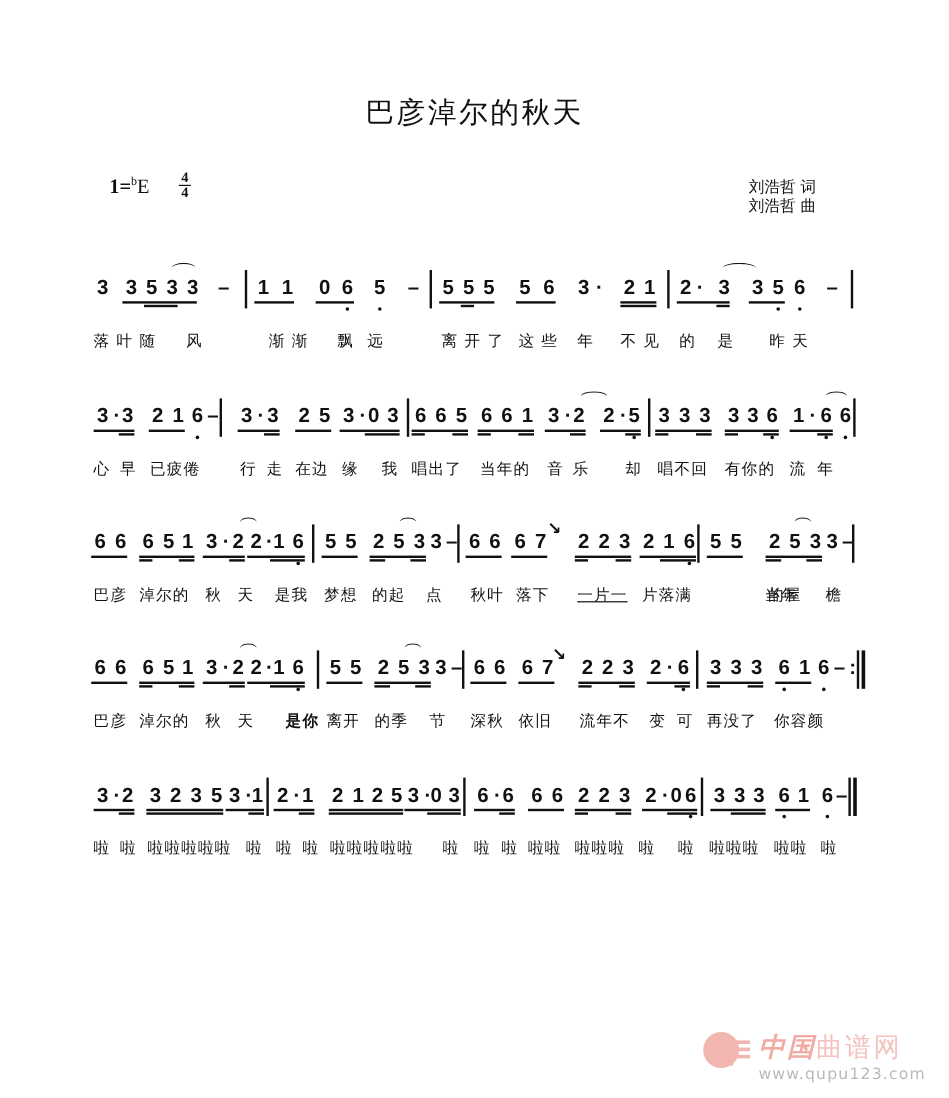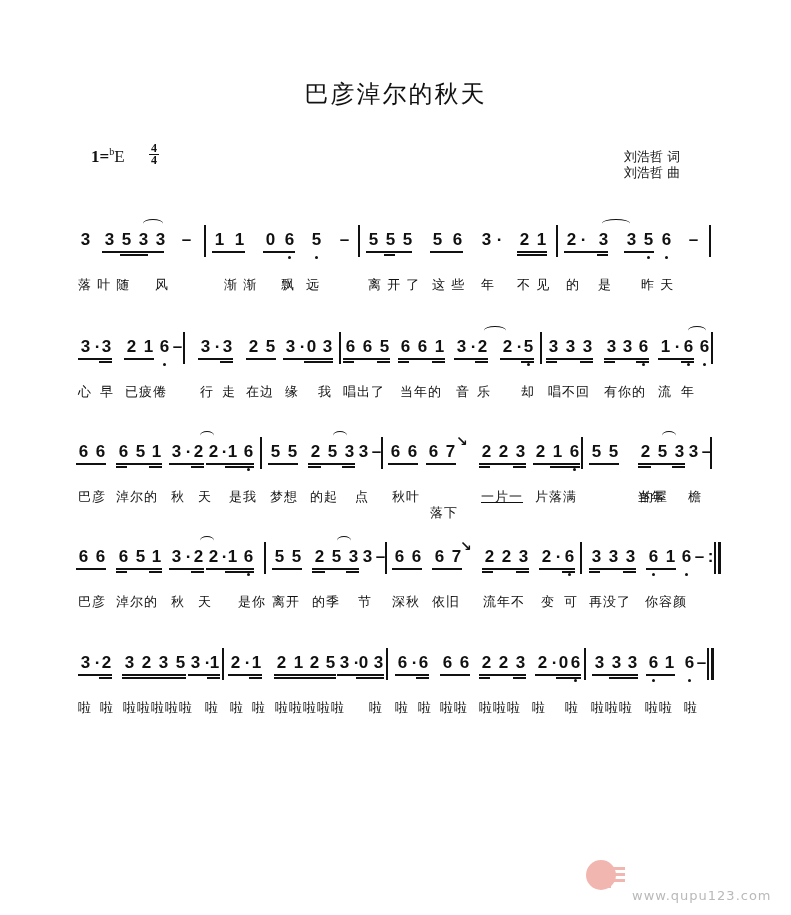--- a/index.html
+++ b/index.html
@@ -288,21 +288,21 @@
   <div class="lyrics">
       <div class="ly" style="left: 78px;">巴彦</div>
       <div class="ly" style="left: 116px;">淖尔的</div>
       <div class="ly" style="left: 171px;">秋</div>
       <div class="ly" style="left: 198px;">天</div>
       <div class="ly" style="left: 229px;">是我</div>
       <div class="ly" style="left: 270px;">梦想</div>
       <div class="ly" style="left: 310px;">的起</div>
       <div class="ly" style="left: 355px;">点</div>
       <div class="ly" style="left: 392px;">秋叶</div>
-      <div class="ly" style="left: 430px; margin-top: 16px;">落下</div>
+      <div class="ly" style="left: 430px;">落下</div>
       <div class="ly" style="left: 481px; text-decoration: underline;">一片一</div>
       <div class="ly" style="left: 535px;">片落满</div>
       <div class="ly" style="left: 593px; margin-left: 44px;">当年</div>
       <div class="ly" style="left: 640px;">的屋</div>
       <div class="ly" style="left: 688px;">檐</div>
     </div>
 </div>
 <div class="system" style="top:546px;">
   <div class="notes">
       <div class="n" style="left: 78px;">6</div>
@@ -376,21 +376,21 @@
       <div class="barline" style="left: 718px; width: 3px;"></div>
       <div class="tie" style="left: 200px; width: 14px; top: -10px;"></div>
       <div class="tie" style="left: 337px; width: 14px; top: -10px;"></div>
       <div class="arrow" style="left: 460px; top: -8px;">↘</div>
     </div>
   <div class="lyrics">
       <div class="ly" style="left: 78px;">巴彦</div>
       <div class="ly" style="left: 116px;">淖尔的</div>
       <div class="ly" style="left: 171px;">秋</div>
       <div class="ly" style="left: 198px;">天</div>
-      <div class="ly" style="left: 238px;">是你</div>
+      <div class="ly" style="left: 238px; font-weight: bold;">是你</div>
       <div class="ly" style="left: 272px;">离开</div>
       <div class="ly" style="left: 312px;">的季</div>
       <div class="ly" style="left: 358px;">节</div>
       <div class="ly" style="left: 392px;">深秋</div>
       <div class="ly" style="left: 432px;">依旧</div>
       <div class="ly" style="left: 483px;">流年不</div>
       <div class="ly" style="left: 541px;">变</div>
       <div class="ly" style="left: 564px;">可</div>
       <div class="ly" style="left: 589px;">再没了</div>
       <div class="ly" style="left: 645px;">你容颜</div>
@@ -491,14 +491,15 @@
     </div>
 </div>
 
 <div class="watermark">
   <div class="wm-logo"></div>
   <div class="wm-logo2">
       <span></span>
       <span></span>
       <span></span>
     </div>
+  <div class="wm-cn"><span>中国</span><span class="light">曲谱网</span></div>
   <div class="wm-url">www.qupu123.com</div>
 </div>
 
 </body></html>

